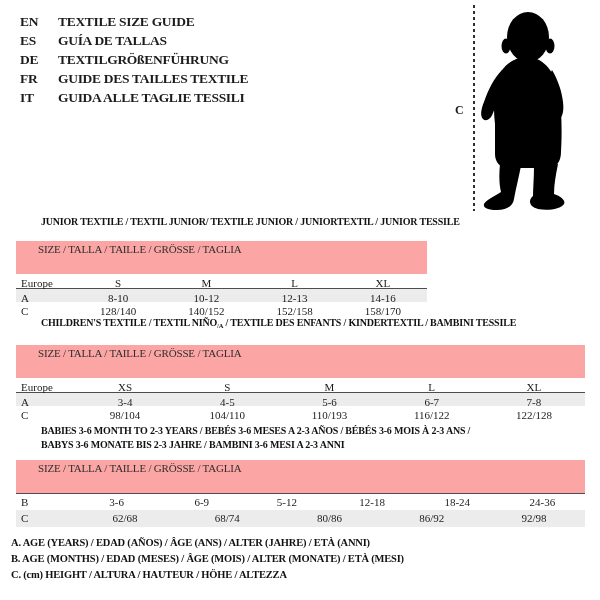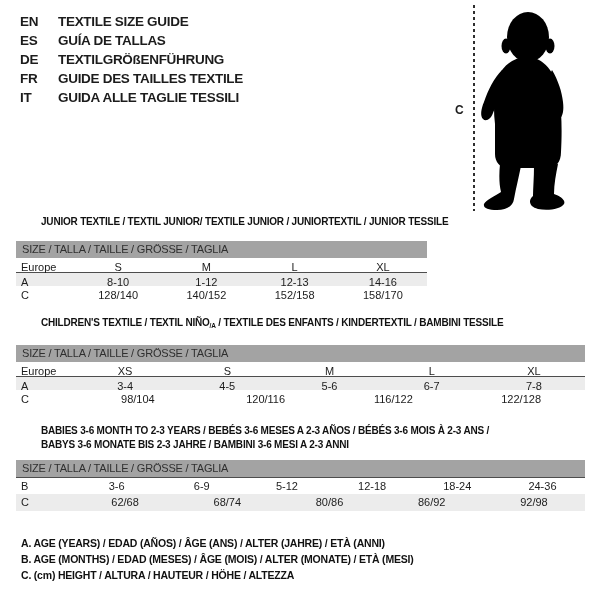--- a/index.html
+++ b/index.html
@@ -1,18 +1,18 @@
 <!DOCTYPE html>
 <html><head>
 <meta charset="utf-8">
 <style>
   html,body{margin:0;padding:0;background:#fff;}
   .canvas{
     position:relative;width:600px;height:600px;background:#ffffff;overflow:hidden;
-    font-family:Liberation Sans, sans-serif;color:#1c1c1c;
+    font-family:Liberation Serif, serif;color:#1c1c1c;
   }
   
   .lang-block{position:absolute;left:20px;top:12px;}
   .lang-row{display:flex;line-height:19px;font-weight:bold;font-size:13.5px;letter-spacing:-0.3px;}
   .lang-code{width:38px;}
   
   .measure-line{
     position:absolute;left:473px;top:5px;width:2px;height:206px;
     background:repeating-linear-gradient(to bottom,#2e2e2e 0 3px,transparent 3px 6px);
   }
@@ -23,31 +23,31 @@
     position:absolute;left:21px;font-weight:bold;font-size:10px;letter-spacing:-0.2px;
     white-space:nowrap;color:#111;margin-left:20px;
   }
   .sec-title .sub{font-size:0.65em;vertical-align:-0.25em;}
   .sec-title.multiline{white-space:normal;line-height:14px;width:560px;}
   
   .sizetable{position:absolute;left:16px;box-sizing:border-box;}
   .w-narrow{width:411px;}
   .w-wide{width:569px;}
   .size-bar{
-    height:17px;line-height:17px;background:#a3a3a3;color:#2f2f2f;
-    font-size:11px;padding-left:6px;letter-spacing:-0.2px;box-sizing:border-box;
+    height:33px;line-height:17px;background:#fca5a5;color:#2f2f2f;
+    font-size:11px;padding-left:22px;letter-spacing:-0.2px;box-sizing:border-box;
   }
   .trow{display:flex;height:14px;line-height:18px;font-size:11px;box-sizing:border-box;}
   .trow-sm{height:17px;line-height:16px;}
   .tlabel{width:58px;padding-left:5px;box-sizing:border-box;}
   .tcell{flex:1;text-align:center;}
   .stripe{background:#ececec;}
   .sepline{border-top:1px solid #4d4d4d;}
   
-  .footnotes{position:absolute;left:21px;top:535px;}
+  .footnotes{position:absolute;left:11px;top:535px;}
   .footnote{height:16px;line-height:16px;font-weight:bold;font-size:10.5px;letter-spacing:-0.2px;white-space:nowrap;color:#111;}
 </style>
 </head>
 <body>
 
 <div class="canvas">
 
   <div class="lang-block">
     <div class="lang-row">
       <span class="lang-code">EN</span>
@@ -90,21 +90,21 @@
     <div class="trow">
       <span class="tlabel">Europe</span>
       <span class="tcell">S</span>
       <span class="tcell">M</span>
       <span class="tcell">L</span>
       <span class="tcell">XL</span>
     </div>
     <div class="trow stripe sepline">
       <span class="tlabel">A</span>
       <span class="tcell">8-10</span>
-      <span class="tcell">1-12</span>
+      <span class="tcell">10-12</span>
       <span class="tcell">12-13</span>
       <span class="tcell">14-16</span>
     </div>
     <div class="trow">
       <span class="tlabel">C</span>
       <span class="tcell">128/140</span>
       <span class="tcell">140/152</span>
       <span class="tcell">152/158</span>
       <span class="tcell">158/170</span>
     </div>
@@ -125,21 +125,22 @@
       <span class="tlabel">A</span>
       <span class="tcell">3-4</span>
       <span class="tcell">4-5</span>
       <span class="tcell">5-6</span>
       <span class="tcell">6-7</span>
       <span class="tcell">7-8</span>
     </div>
     <div class="trow">
       <span class="tlabel">C</span>
       <span class="tcell">98/104</span>
-      <span class="tcell">120/116</span>
+      <span class="tcell">104/110</span>
+      <span class="tcell">110/193</span>
       <span class="tcell">116/122</span>
       <span class="tcell">122/128</span>
     </div>
   </div>
 
   <div class="sec-title multiline" style="top:424px">
     <div>BABIES 3-6 MONTH TO 2-3 YEARS / BEBÉS 3-6 MESES A 2-3 AÑOS / BÉBÉS 3-6 MOIS À 2-3 ANS /</div>
     <div>BABYS 3-6 MONATE BIS 2-3 JAHRE / BAMBINI 3-6 MESI A 2-3 ANNI</div>
   </div>
   <div class="sizetable w-wide" style="top:460px">

